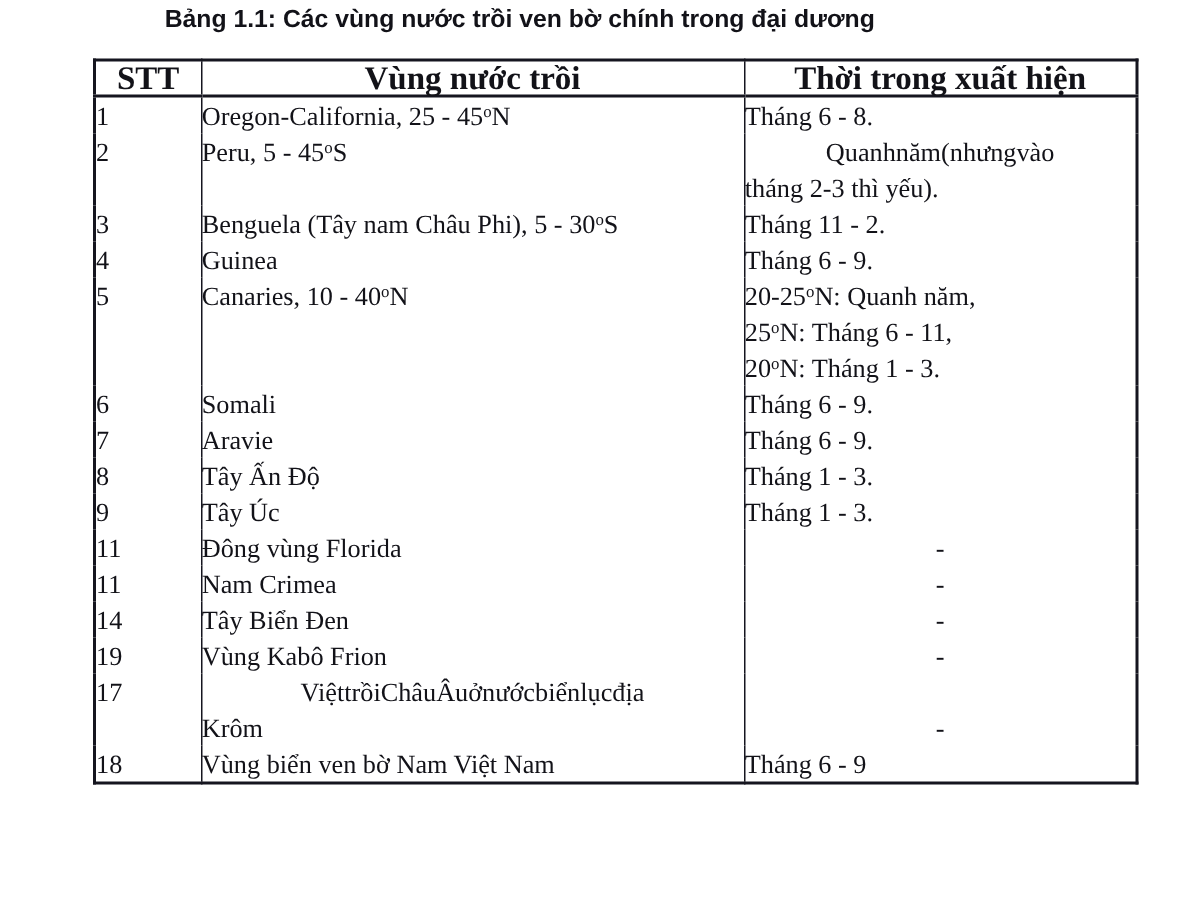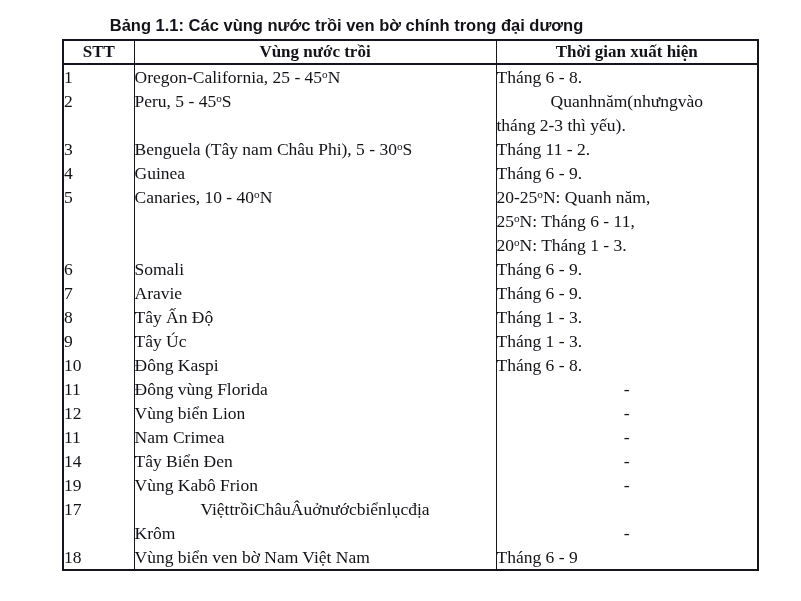--- a/index.html
+++ b/index.html
@@ -10,21 +10,21 @@
   .page {
     position: relative;
     width: 801px;
     height: 601px;
     background: #ffffff;
     overflow: hidden;
     color: #121218;
   }
   .doc-title {
     position: absolute;
-    top: 15px;
+    top: 3px;
     left: 0;
     width: 693px;
     text-align: center;
     font-family: "Liberation Sans", "DejaVu Sans", sans-serif;
     font-weight: bold;
     font-size: 16.5px;
     line-height: 20px;
     color: #121218;
   }
   table.upwelling {
@@ -36,21 +36,21 @@
     table-layout: fixed;
     border: 2px solid #15151f;
     font-family: "Liberation Serif", "DejaVu Serif", serif;
     color: #121218;
   }
   table.upwelling th {
     border-left: 1px solid #15151f;
     border-right: 1px solid #15151f;
     border-bottom: 2px solid #15151f;
     font-weight: bold;
-    font-size: 17px;
+    font-size: 22px;
     line-height: 22px;
     height: 22px;
     padding: 0 2px;
     text-align: center;
     vertical-align: middle;
   }
   table.upwelling td {
     border-left: 1px solid #15151f;
     border-right: 1px solid #15151f;
     border-top: 0;
@@ -89,21 +89,21 @@
   <table class="upwelling">
     <colgroup>
       <col style="width:71px">
       <col style="width:362px">
       <col style="width:262px">
     </colgroup>
     <thead>
       <tr>
         <th>STT</th>
         <th>Vùng nước trồi</th>
-        <th>Thời gian xuất hiện</th>
+        <th>Thời trong xuất hiện</th>
       </tr>
     </thead>
     <tbody>
         <tr>
           <td class="c-stt">
             <div class="line left">1</div>
           </td>
           <td class="c-region">
             <div class="line left">Oregon-California, 25 - 45<sup class="deg">o</sup>N</div>
           </td>
@@ -202,46 +202,24 @@
           </td>
           <td class="c-region">
             <div class="line left">Tây Úc</div>
           </td>
           <td class="c-time">
             <div class="line left">Tháng 1 - 3.</div>
           </td>
         </tr>
         <tr>
           <td class="c-stt">
-            <div class="line left">10</div>
-          </td>
-          <td class="c-region">
-            <div class="line left">Đông Kaspi</div>
-          </td>
-          <td class="c-time">
-            <div class="line left">Tháng 6 - 8.</div>
-          </td>
-        </tr>
-        <tr>
-          <td class="c-stt">
             <div class="line left">11</div>
           </td>
           <td class="c-region">
             <div class="line left">Đông vùng Florida</div>
-          </td>
-          <td class="c-time">
-            <div class="line center">-</div>
-          </td>
-        </tr>
-        <tr>
-          <td class="c-stt">
-            <div class="line left">12</div>
-          </td>
-          <td class="c-region">
-            <div class="line left">Vùng biển Lion</div>
           </td>
           <td class="c-time">
             <div class="line center">-</div>
           </td>
         </tr>
         <tr>
           <td class="c-stt">
             <div class="line left">11</div>
           </td>
           <td class="c-region">

